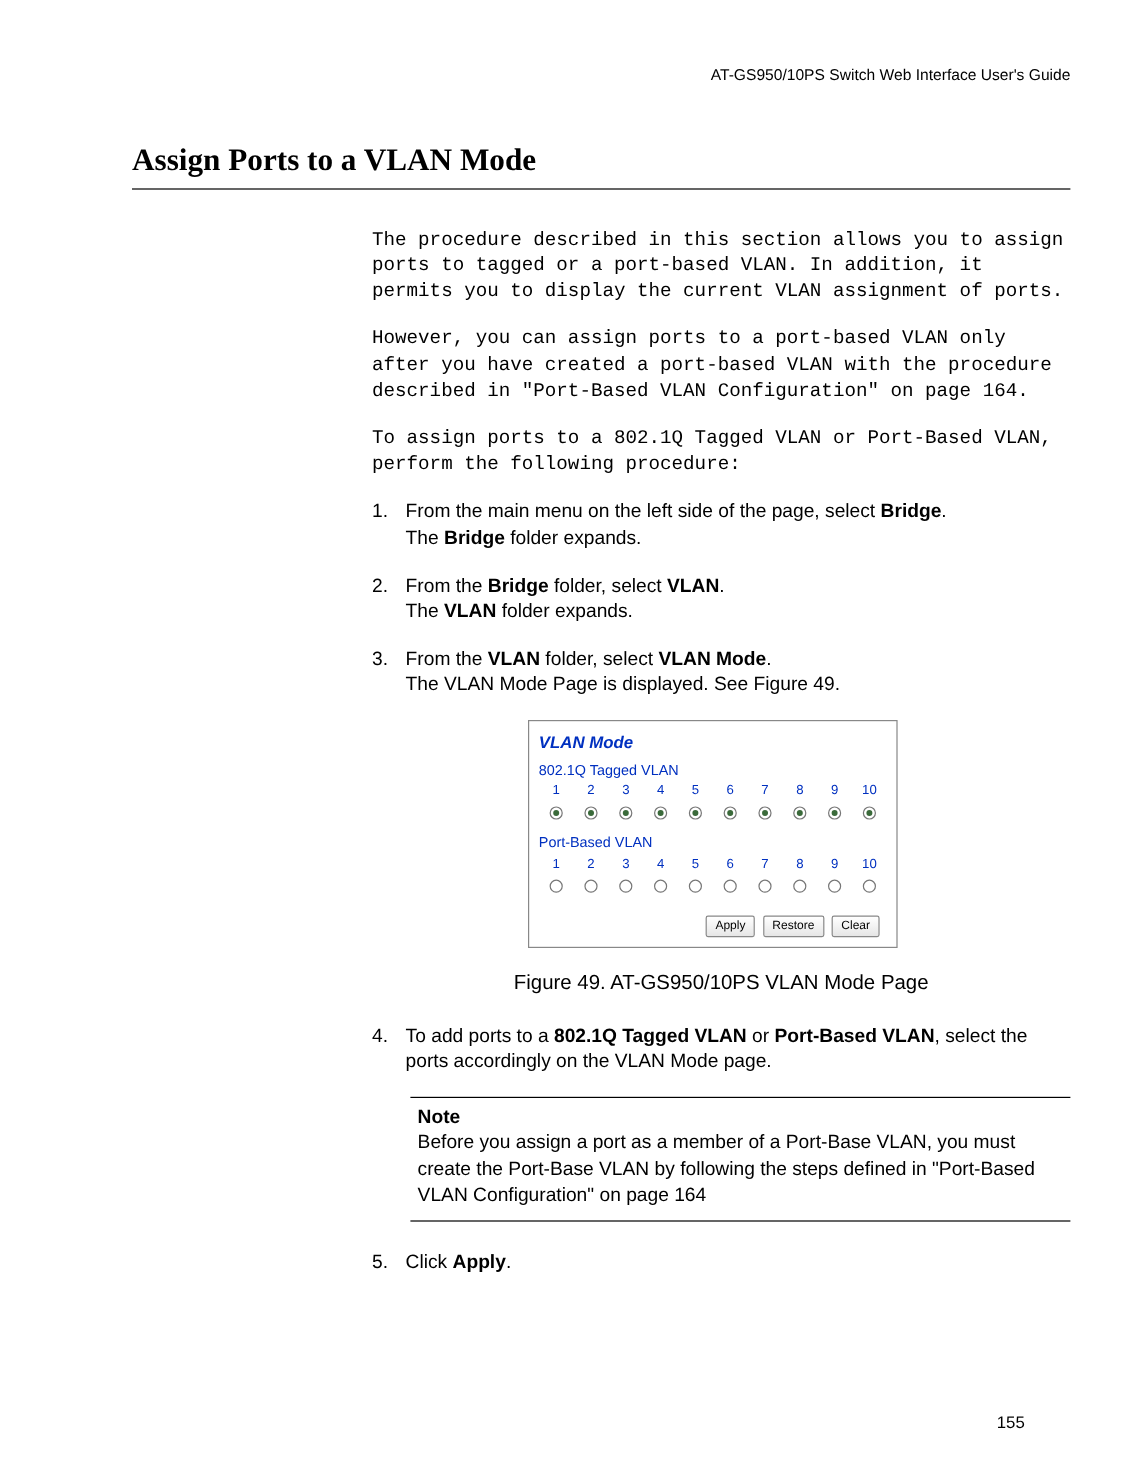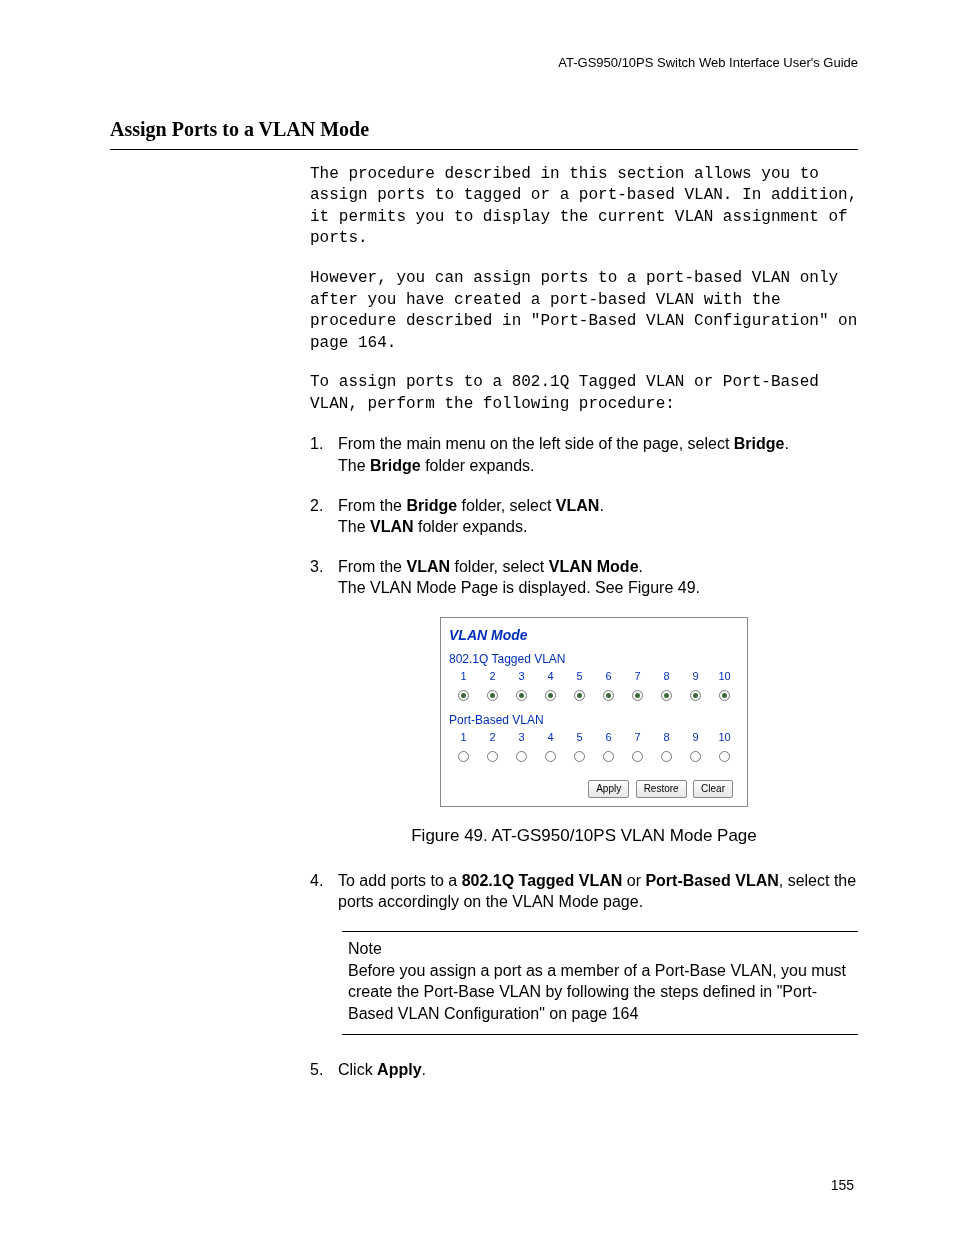--- a/index.html
+++ b/index.html
@@ -8,35 +8,35 @@
     margin: 0;
     background: #fff;
     color: #000;
     width: 954px;
     height: 1235px;
     position: relative;
     font-size: 16px;
     line-height: 1.35;
   }
   .page {
-    padding: 54px 96px 40px 110px;
+    padding: 54px 62px 40px 110px;
   }
   .header-guide {
     text-align: right;
     font-size: 13px;
     margin-bottom: 44px;
     color: #000;
   }
   .section-title {
     font-family: "Times New Roman", Times, serif;
     font-weight: bold;
-    font-size: 20px;
+    font-size: 26px;
     border-bottom: 1.5px solid #000;
     padding-bottom: 6px;
-    margin-bottom: 14px;
+    margin-bottom: 32px;
   }
   .body-col {
     margin-left: 200px;
   }
   .para {
     margin: 0 0 18px 0;
     font-family: Liberation Mono, monospace;
   }
   .numlist {
     padding: 0;
@@ -129,21 +129,21 @@
     text-align:center;
     margin: 14px 0 22px 0;
     font-size:17px;
   }
   .note-block {
     margin: 10px 0 24px 32px;
     border-top:1px solid #000;
     border-bottom:1px solid #000;
     padding:6px 6px 10px 6px;
   }
-  .note-head { font-weight:normal; }
+  .note-head { font-weight:bold; }
   .page-num {
     position:absolute;
     right:100px;
     bottom:40px;
     font-size:14px;
   }
 </style>
 </head>
 <body>
 

